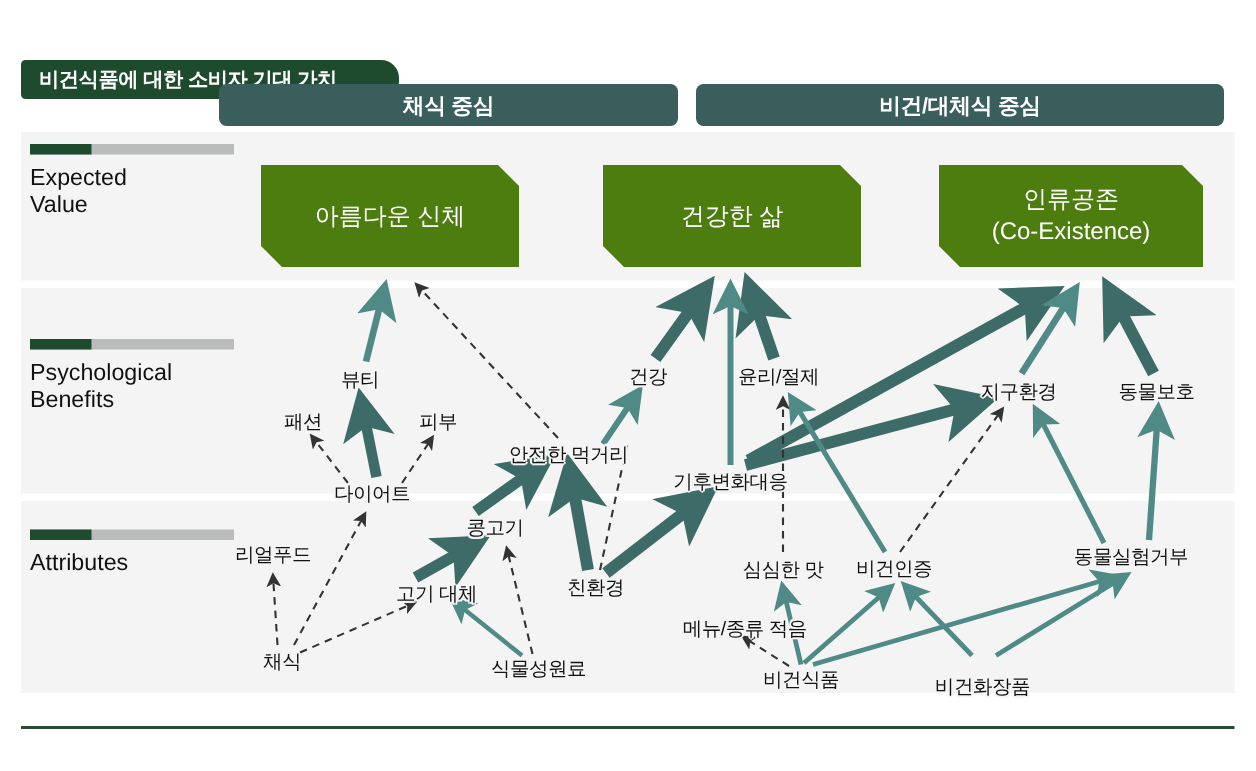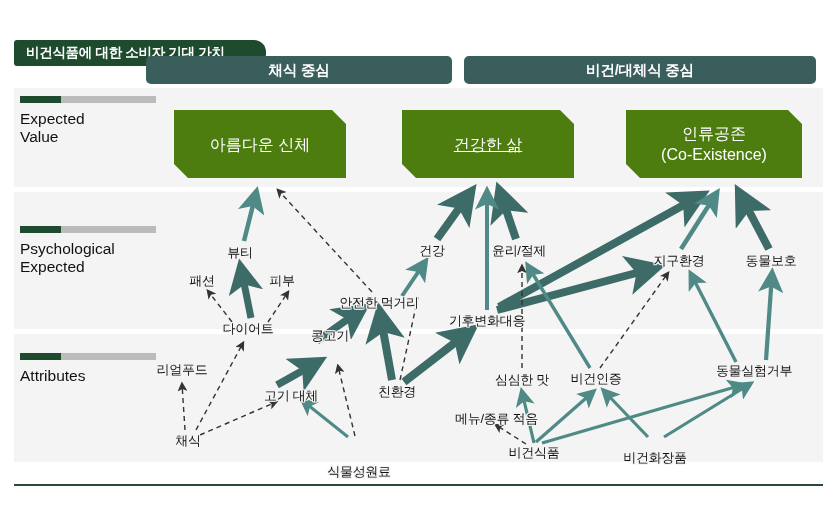--- a/index.html
+++ b/index.html
@@ -93,21 +93,21 @@
     align-items: center; justify-content: center;
     text-align: center;
     font-size: 16px;
     line-height: 21px;
     z-index: 5;
     clip-path: polygon(0 0, calc(100% - 14px) 0, 100% 14px, 100% 100%, 14px 100%, 0 calc(100% - 14px));
   }
   .value-box .vb-ko { font-weight: normal; }
   .value-box .vb-en { font-weight: normal; }
   #value-box-0 { left: 174px; top: 110px; width: 172px; height: 68px; }
-  #value-box-1 { left: 402px; top: 110px; width: 172px; height: 68px; text-decoration: underline; }
+  #value-box-1 { left: 402px; top: 110px; width: 172px; height: 68px; }
   #value-box-2 { left: 626px; top: 110px; width: 176px; height: 68px; }
 
   
   #edge-layer {
     position: absolute; left: 0; top: 0;
     width: 837px; height: 514px;
     z-index: 3;
     pointer-events: none;
   }
 
@@ -158,21 +158,21 @@
       <i style="width:30%"></i>
     </div>
   <div class="label-text">Expected
 Value</div>
 </div>
 <div id="row-label-psychological" class="row-label">
   <div class="meter">
       <i style="width:30%"></i>
     </div>
   <div class="label-text">Psychological
-Expected</div>
+Benefits</div>
 </div>
 <div id="row-label-attributes" class="row-label">
   <div class="meter">
       <i style="width:30%"></i>
     </div>
   <div class="label-text">Attributes</div>
 </div>
 
 <svg id="edge-layer" viewBox="0 0 837 514">
   <defs>
@@ -266,33 +266,33 @@
   <span class="vb-ko">건강한 삶</span>
 </div>
 <div id="value-box-2" class="value-box">
   <span class="vb-ko">인류공존</span>
   <span class="vb-en">(Co-Existence)</span>
 </div>
 
 <div id="node-label-container">
     <div class="node-label" style="left: 240px; top: 253px;">뷰티</div>
     <div class="node-label" style="left: 202px; top: 281px;">패션</div>
-    <div class="node-label" style="left: 282px; top: 281px; text-align: center;">피부</div>
+    <div class="node-label" style="left: 292px; top: 281px; text-align: center;">피부</div>
     <div class="node-label" style="left: 248px; top: 329px;">다이어트</div>
     <div class="node-label" style="left: 379px; top: 303px;">안전한 먹거리</div>
     <div class="node-label" style="left: 432px; top: 251px;">건강</div>
     <div class="node-label" style="left: 519px; top: 251px;">윤리/절제</div>
     <div class="node-label" style="left: 487px; top: 321px;">기후변화대응</div>
     <div class="node-label" style="left: 679px; top: 261px;">지구환경</div>
     <div class="node-label" style="left: 771px; top: 261px;">동물보호</div>
     <div class="node-label" style="left: 182px; top: 370px;">리얼푸드</div>
     <div class="node-label" style="left: 291px; top: 396px; text-align: right;">고기 대체</div>
     <div class="node-label" style="left: 188px; top: 441px;">채식</div>
-    <div class="node-label" style="left: 359px; top: 472px;">식물성원료</div>
-    <div class="node-label" style="left: 330px; top: 336px; text-align: center;">콩고기</div>
+    <div class="node-label" style="left: 359px; top: 446px;">식물성원료</div>
+    <div class="node-label" style="left: 330px; top: 352px; text-align: center;">콩고기</div>
     <div class="node-label" style="left: 397px; top: 392px;">친환경</div>
     <div class="node-label" style="left: 522px; top: 380px;">심심한 맛</div>
     <div class="node-label" style="left: 596px; top: 379px;">비건인증</div>
     <div class="node-label" style="left: 477px; top: 419px; padding-left: 39px;">메뉴/종류 적음</div>
     <div class="node-label" style="left: 534px; top: 453px;">비건식품</div>
     <div class="node-label" style="left: 655px; top: 458px;">비건화장품</div>
     <div class="node-label" style="left: 754px; top: 371px; text-align: right;">동물실험거부</div>
   </div>
 
 <div id="bottom-rule"></div>

